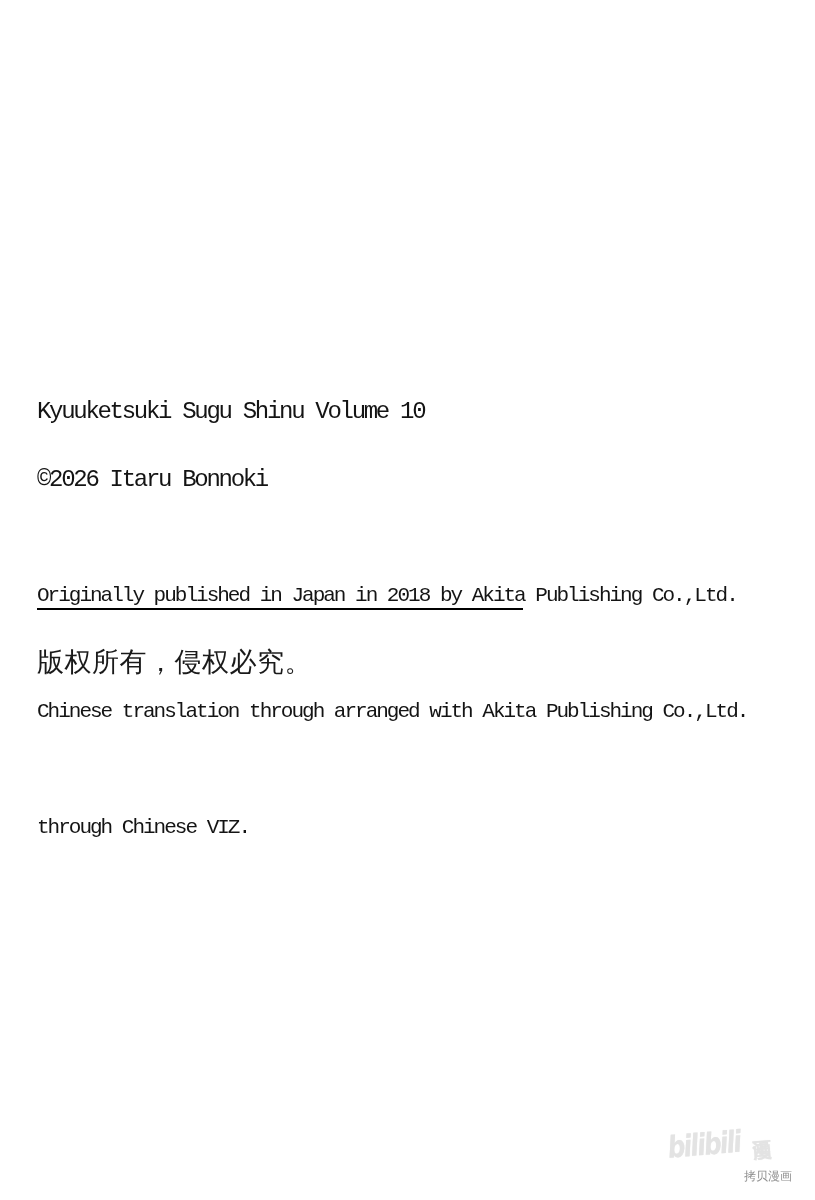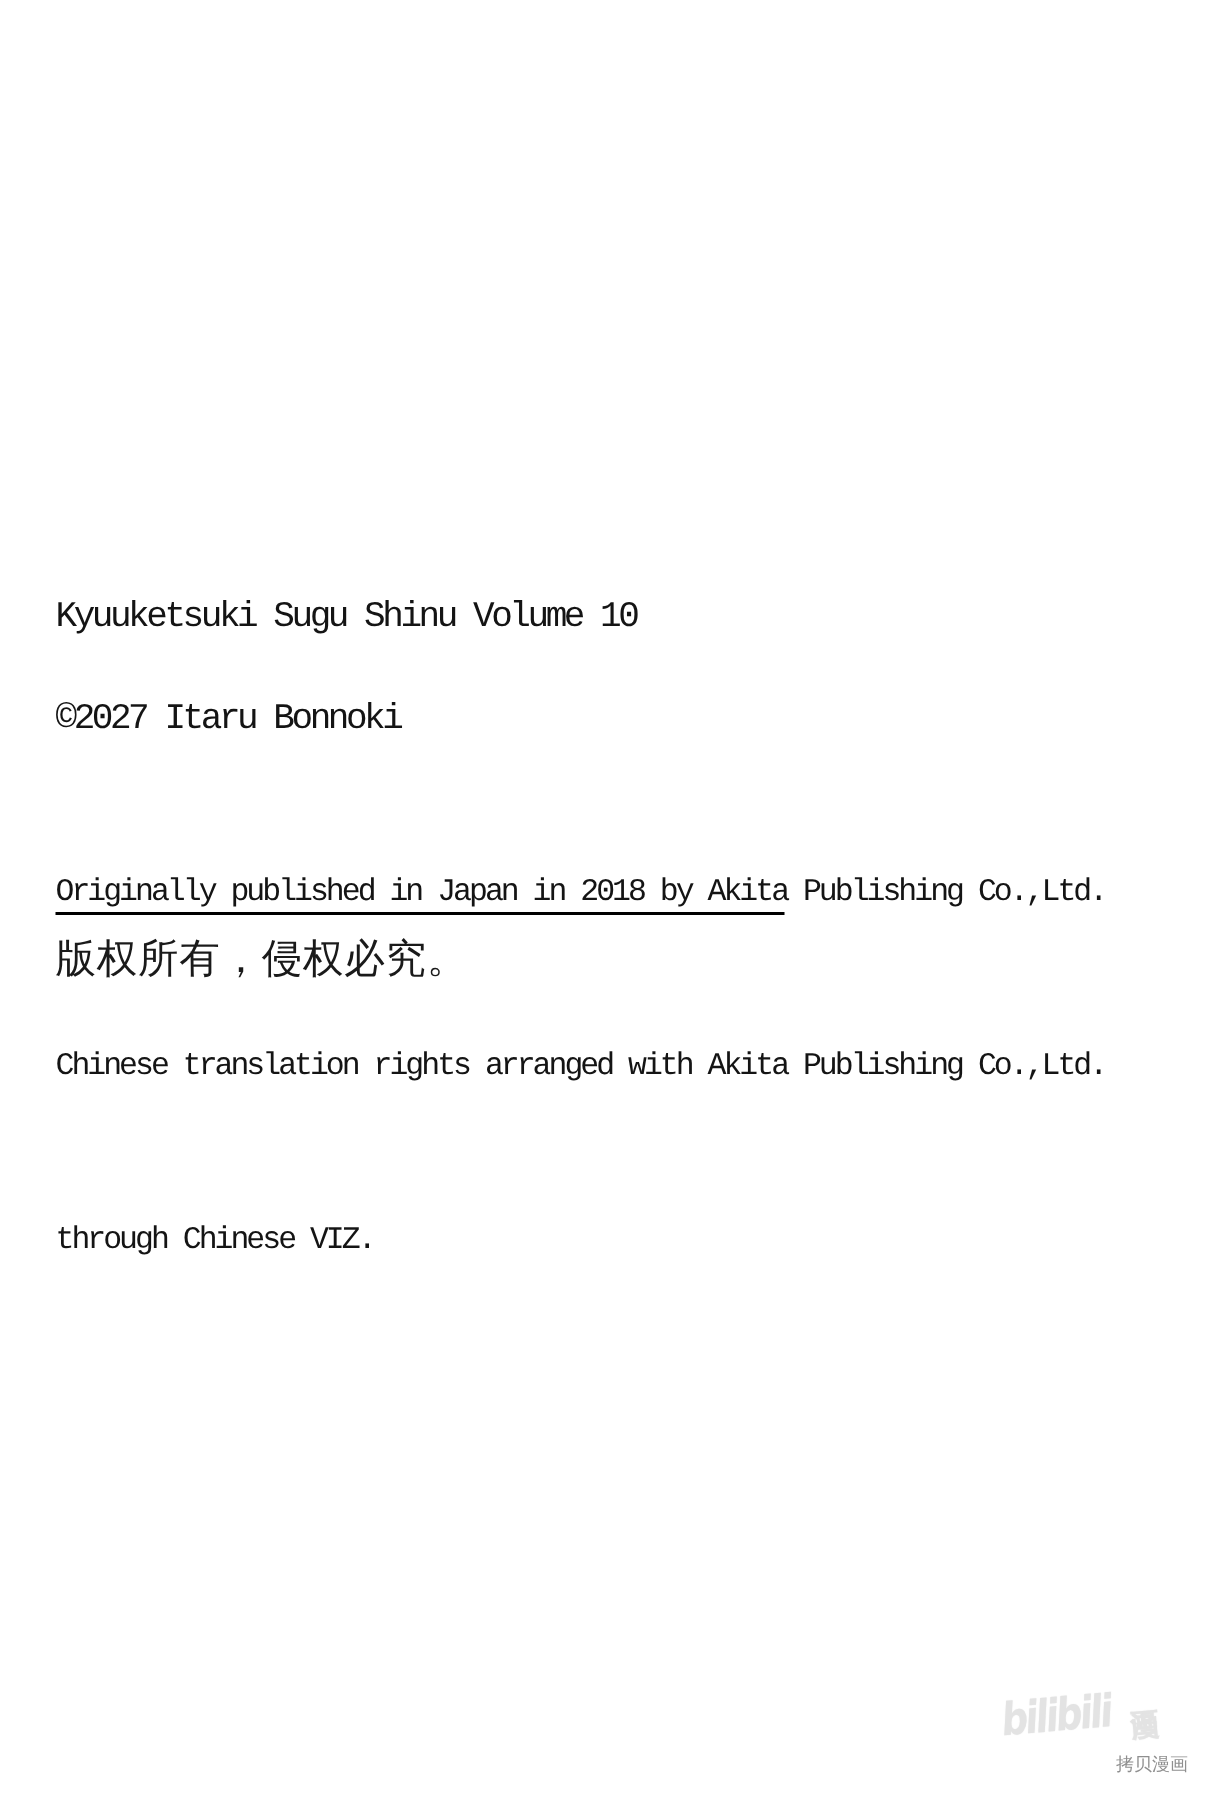--- a/index.html
+++ b/index.html
@@ -44,21 +44,21 @@
     top: 608px;
     width: 486px;
     height: 2px;
     background: #000000;
   }
 
   
   .rights-cn {
     position: absolute;
     left: 37px;
-    top: 624px;
+    top: 646px;
     font-family: "DejaVu Serif", serif;
     font-size: 27px;
     line-height: 32px;
     letter-spacing: 0.5px;
     color: #1a1a1a;
     font-weight: 400;
   }
 
   
   .watermark {
@@ -106,23 +106,23 @@
     white-space: nowrap;
   }
 </style>
 </head>
 <body>
 
 <div class="page">
 
   <div class="credits">
     <p class="big">Kyuuketsuki Sugu Shinu Volume 10</p>
-    <p class="big">©2027 Itaru Bonnoki</p>
+    <p class="big">©2026 Itaru Bonnoki</p>
     <p class="small">Originally published in Japan in 2018 by Akita Publishing Co.,Ltd.</p>
-    <p class="small">Chinese translation rights arranged with Akita Publishing Co.,Ltd.</p>
+    <p class="small">Chinese translation through arranged with Akita Publishing Co.,Ltd.</p>
     <p class="small">through Chinese VIZ.</p>
   </div>
 
   <div class="divider"></div>
 
   <div class="rights-cn">版权所有，侵权必究。</div>
 
   <div class="watermark">
     <span class="wm-logo">bilibili</span>
     <span class="wm-vertical">漫画</span>

